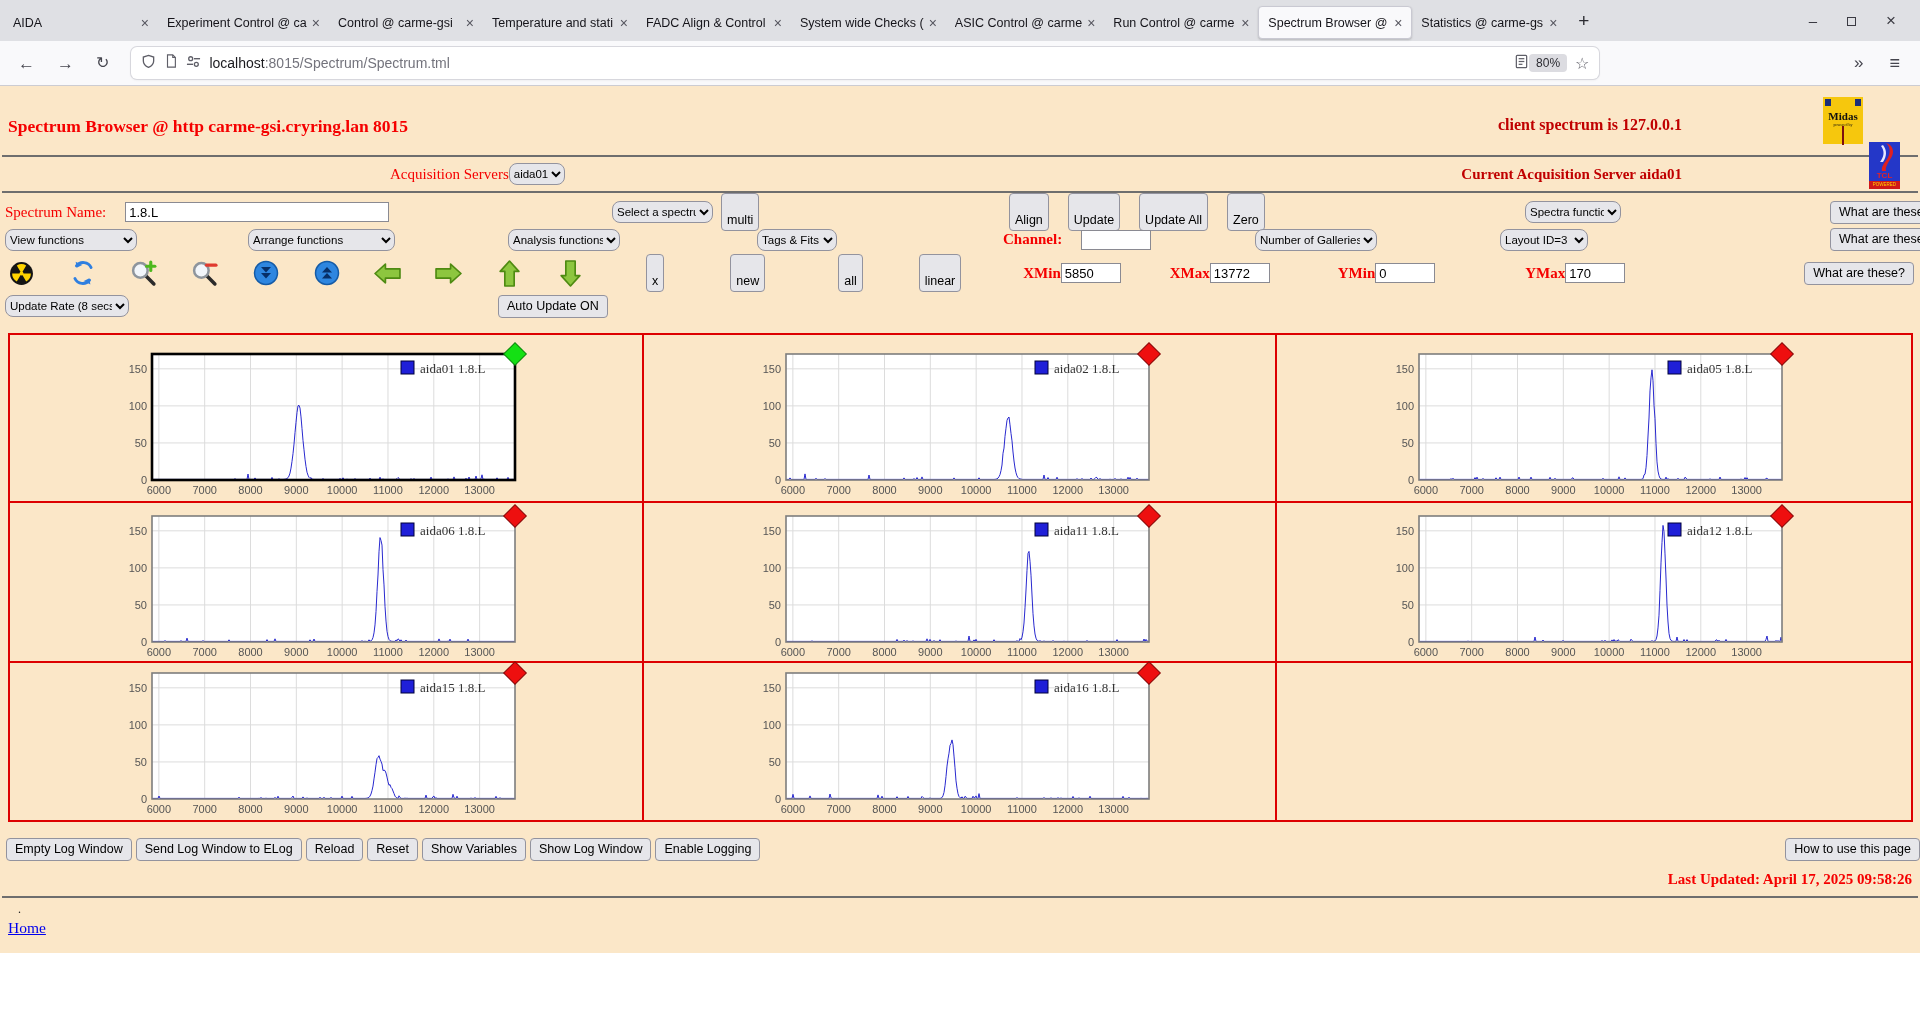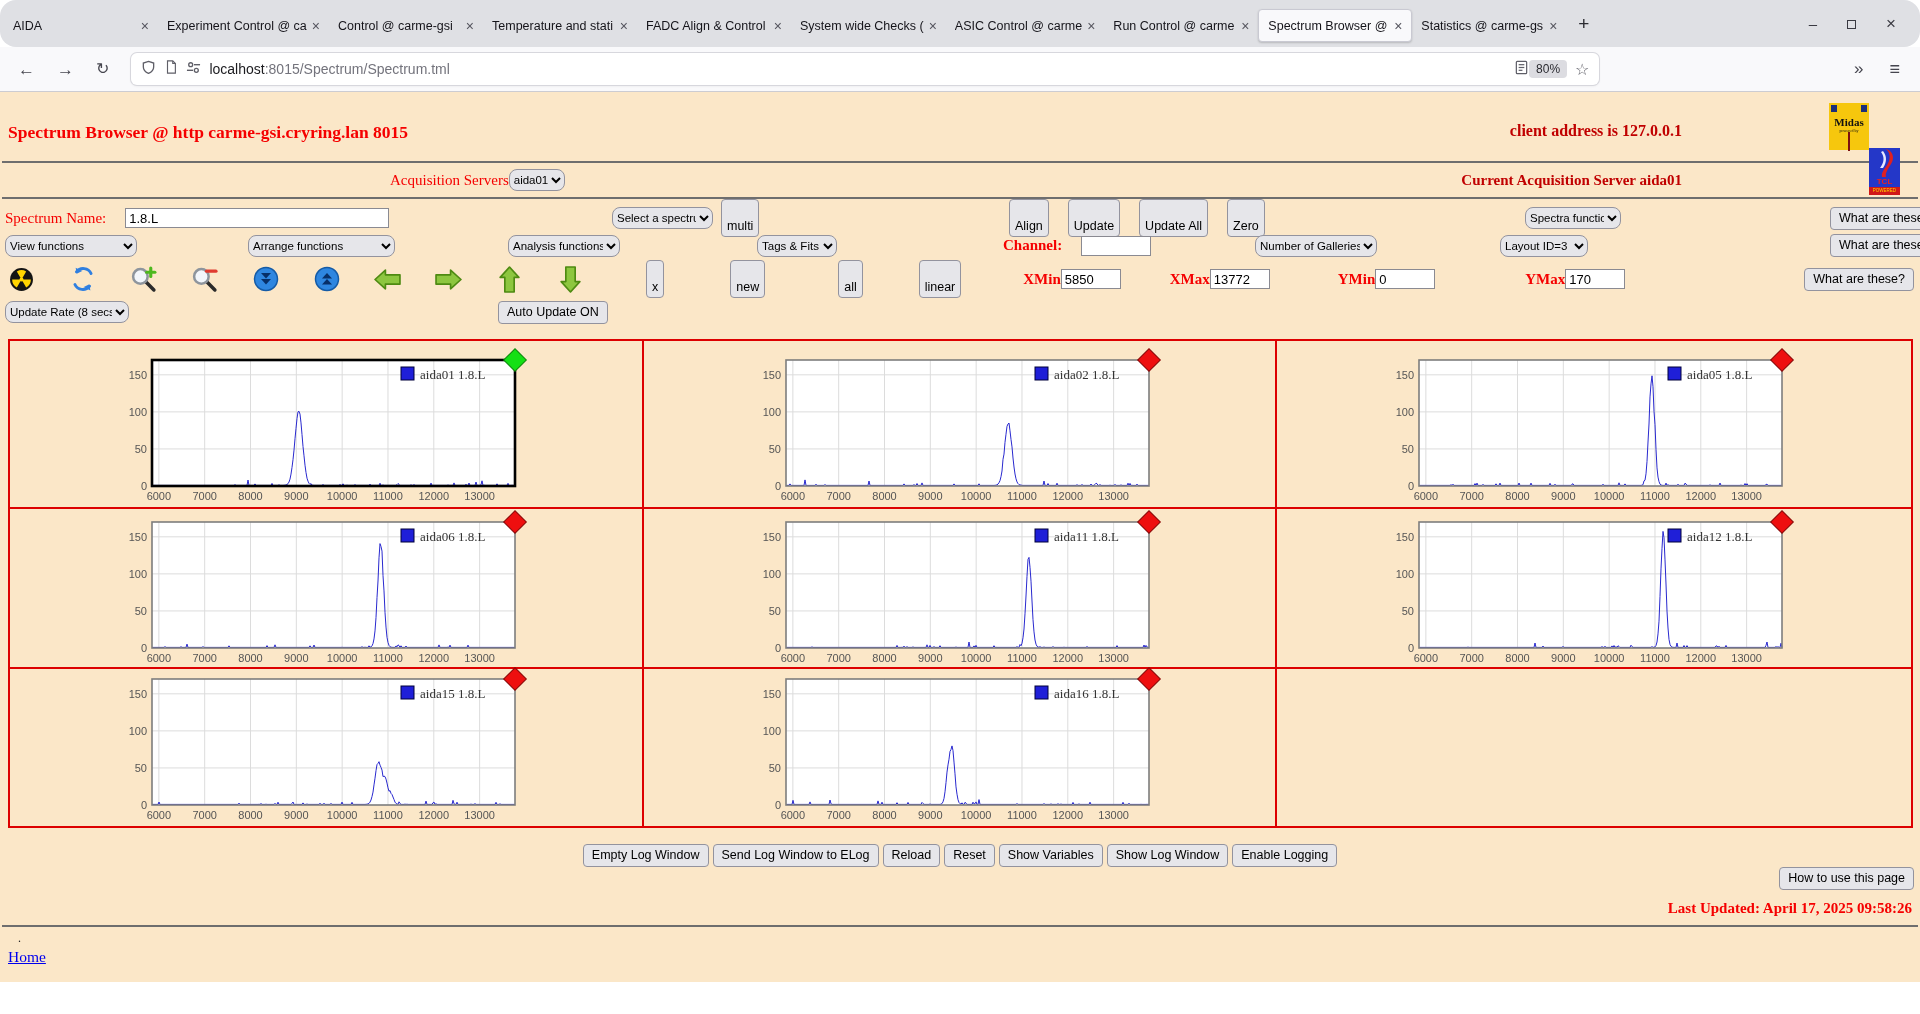--- a/index.html
+++ b/index.html
@@ -1,20 +1,20 @@
 <!DOCTYPE html>
 <html><head>
 <meta charset="utf-8">
 <style>
   * { box-sizing:border-box; }
   html,body { margin:0; padding:0; }
   body { width:1920px; height:1014px; overflow:hidden; font-family:"Liberation Sans",sans-serif; background:#fff; }
 
   
-  .tabbar { height:47px; background:#dfe0e4; display:flex; align-items:center; padding:0 4px;border-radius:16px; }
+  .tabbar { height:41px; background:#dfe0e4; display:flex; align-items:center; padding:0 4px; }
   .tab { flex:0 0 154px; height:33px; margin-top:4px; display:flex; align-items:center; padding:0 9px; font-size:12.5px; color:#15141a; border-radius:4px; }
   .tab .tab-title { flex:1; white-space:nowrap; overflow:hidden; }
   .tab.active { background:#f9f9fb; border:1px solid #c9c9d2; box-shadow:0 1px 2px rgba(0,0,0,.18); }
   .tab .tab-close { color:#55555e; font-size:14px; margin-left:5px; line-height:1; }
   .newtab-btn { font-size:19px; color:#2b2b31; padding:0 12px; }
   .win-controls { margin-left:auto; display:flex; align-items:center; gap:30px; padding-right:20px; color:#3a3a42; font-size:14px; }
   .maxbox { display:inline-block; width:9px; height:9px; border:1.5px solid #3a3a42; }
 
   .toolbar { height:45px; background:#f9f9fb; display:flex; align-items:center; border-bottom:1px solid #ccccd2; padding-left:10px; }
   .nav-icons { display:flex; gap:22px; font-size:16px; color:#45454e; padding:0 8px; }
@@ -26,21 +26,21 @@
   .zoom-pill { background:#dcdce1; border-radius:4px; font-size:12px; padding:2px 7px; color:#2b2b31; }
   .toolbar-right { margin-left:auto; display:flex; gap:26px; font-size:17px; color:#45454e; padding-right:20px; }
 
   
   .page { background:#fbe7c8; padding:10px 0 16px 0; position:relative; }
   .serif { font-family:"Liberation Serif",serif; }
   .red { color:#f50000; }
   .darkred { color:#c00000; }
   .page-title { font-size:17.5px; font-weight:bold; margin:20px 0 18px 8px; }
   .client-addr { position:absolute; top:30px; right:238px; font-size:16px; font-weight:bold; }
-  .logos { position:absolute; top:11px; right:20px; display:flex; gap:0; }
+  .logos { position:absolute; top:11px; right:20px; display:flex; gap:6px; }
   .logo-midas { width:40px; height:47px; background:#f6c70d; position:relative; font-family:"Liberation Serif",serif; text-align:center; }
   .logo-midas .shield { position:absolute; top:2px; width:6px; height:7px; background:#1b2e7a; }
   .logo-midas .sh-l { left:2px; } .logo-midas .sh-r { right:2px; }
   .logo-midas .midas-word { font-size:11px; font-weight:bold; color:#111; margin-top:13px; display:block; }
   .logo-midas .powered { font-size:4px; color:#111; display:block; }
   .logo-midas .redshield { width:9px; height:11px; background:#c01818; margin:1px auto 0; border:1px solid #7d0f0f; }
   .logo-tcl { width:31px; height:47px; background:#2437c8; position:relative; overflow:hidden; text-align:center;margin-top:45px; }
   .logo-tcl svg { display:block; margin:0 auto; }
   .logo-tcl .tcl-word { color:#e62222; font-size:8px; font-weight:bold; display:block; line-height:7px; }
   .logo-tcl .tcl-strip { position:absolute; bottom:0; left:0; right:0; height:8px; background:#d01818; color:#ffd400; font-size:4.5px; line-height:8px; }
@@ -71,21 +71,21 @@
   .row4 { height:30px; }
 
   
   .plots { display:grid; grid-template-columns:1fr 1fr 1fr; grid-template-rows:168px 160px 157px; border:2px solid #dd0000; margin:12px 7px 0 8px; }
   .pcell { border-right:2px solid #dd0000; border-bottom:2px solid #dd0000; overflow:visible; }
   .pcell:nth-child(3n) { border-right:none; }
   .pcell:nth-child(n+7) { border-bottom:none; }
   .plot-svg { display:block; margin-left:97px; overflow:visible; }
   .r1 .plot-svg { margin-top:13px; } .r2 .plot-svg { margin-top:7px; } .r3 .plot-svg { margin-top:4px; }
 
-  .log-row { display:flex; align-items:center; gap:0; margin:16px 6px 0 6px;flex-direction:column; }
+  .log-row { display:flex; align-items:center; gap:0; margin:16px 0 0 6px; }
   .last-updated { text-align:right; margin:10px 8px 8px 0; font-size:15px; font-weight:bold; }
   .dot-line { font-size:12px; margin:4px 0 0 18px; font-family:"Liberation Serif",serif; color:#222; }
   .home-link { display:inline-block; margin:2px 0 0 8px; font-family:"Liberation Serif",serif; font-size:15.5px; color:#0000ee; text-decoration:underline; }
   .bottom-strip { background:#ffffff; height:42px; }
 </style>
 </head>
 <body>
 
 <div class="tabbar">
   <div id="tabs" style="display:flex;">
@@ -185,21 +185,21 @@
   </div>
   <div class="toolbar-right" id="menu-icons">
       <span class="icon" style="color: rgb(69, 69, 78); font-size: 17px; line-height: 1;">»</span>
       <span class="icon" style="color: rgb(69, 69, 78); font-size: 18px; line-height: 1;">≡</span>
     </div>
 </div>
 
 <div class="page">
 
   <div class="page-title serif red">Spectrum Browser @ http carme-gsi.cryring.lan 8015</div>
-  <div class="client-addr serif darkred">client address is 127.0.0.1</div>
+  <div class="client-addr serif darkred">client spectrum is 127.0.0.1</div>
 
   <div class="logos">
     <div class="logo-midas">
       <span class="shield sh-l"></span><span class="shield sh-r"></span>
       <span class="midas-word">Midas</span>
       <span class="powered">powered by</span>
       <span class="redshield"></span>
     </div>
     <div class="logo-tcl">
       <svg width="26" height="30" viewBox="0 0 26 30">

